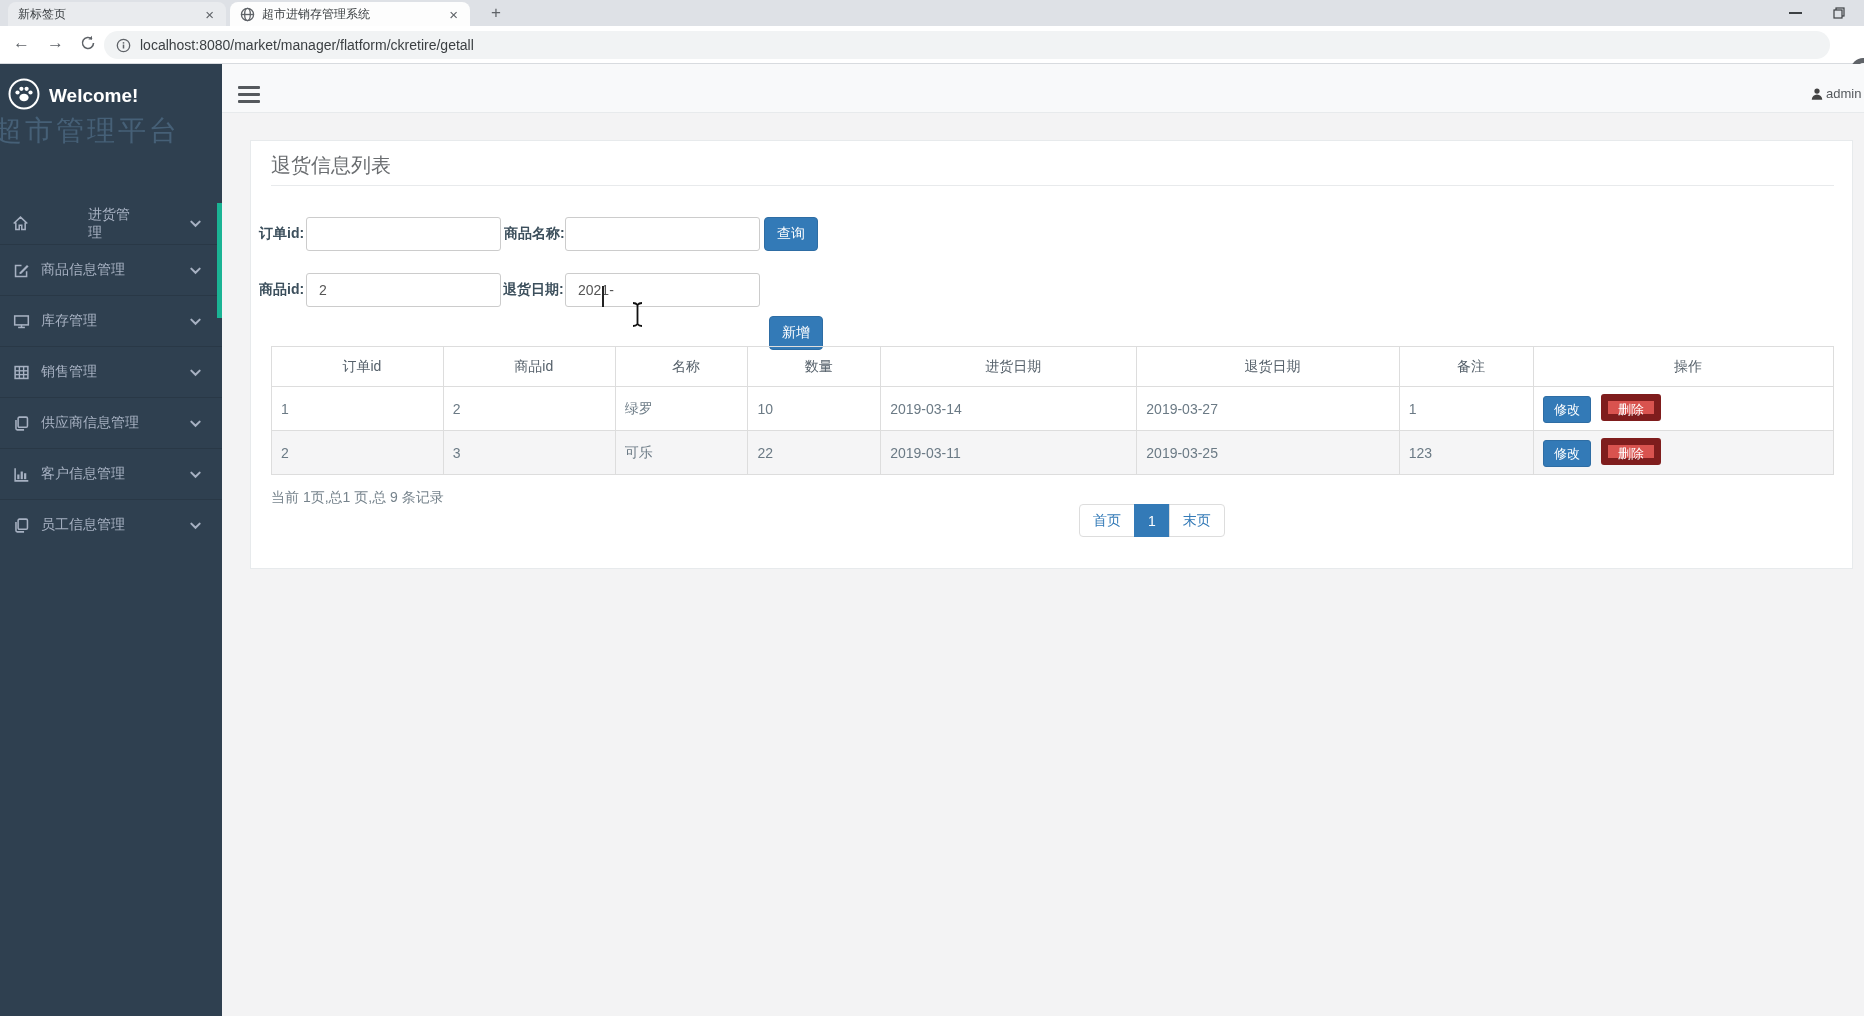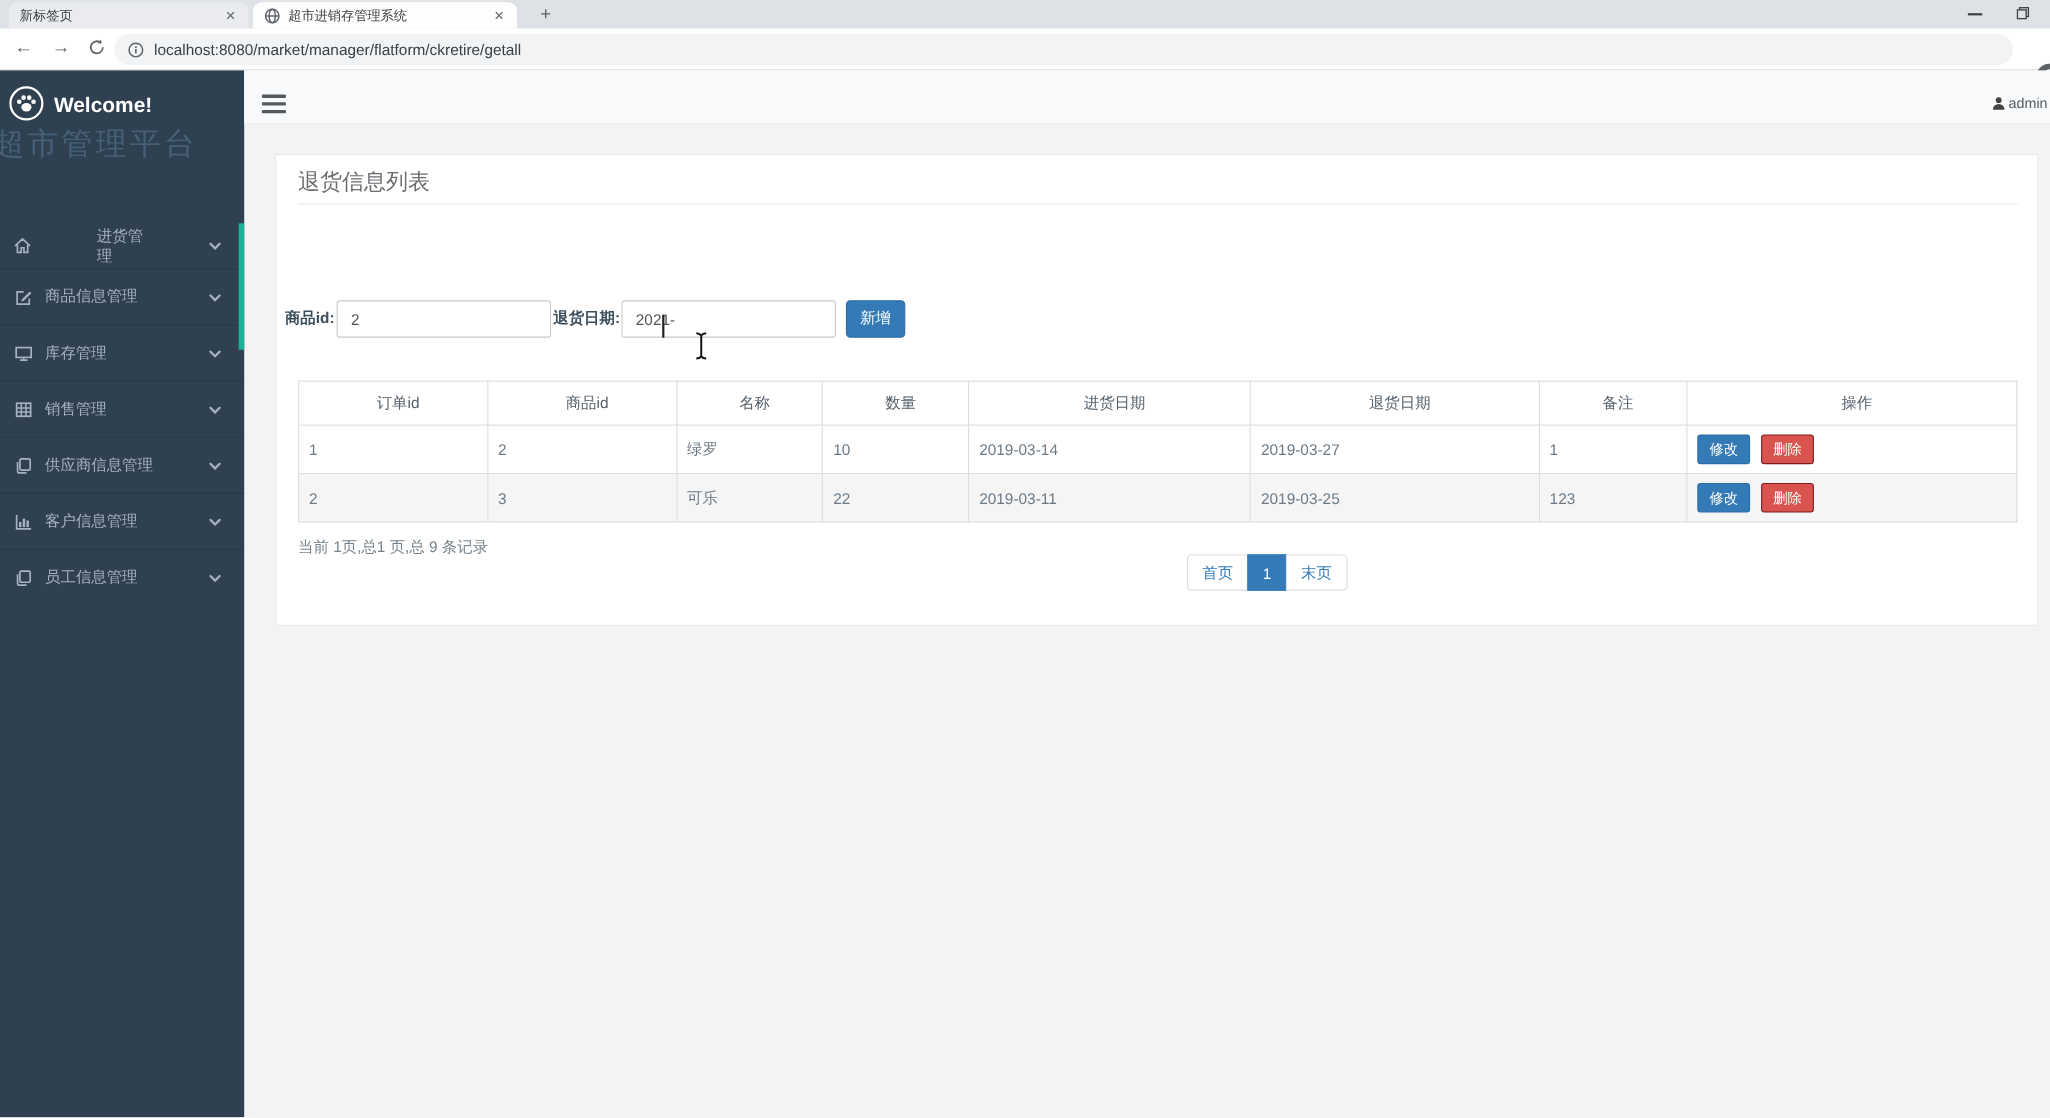--- a/index.html
+++ b/index.html
@@ -60,21 +60,21 @@
   .form-row.r2 { top:132px; }
   .f-label { position:absolute; top:8px; font-size:14px; font-weight:bold; color:#3c4f5c; }
   .f-input { position:absolute; top:0; width:195px; height:34px; border:1px solid #ccc; border-radius:3px; padding:0 12px; font-size:14px; color:#555; font-family:"Liberation Sans", sans-serif; background:#fff; }
   .btn-primary { position:absolute; top:0; height:34px; width:54px; background:#337ab7; border:1px solid #2e6da4; border-radius:4px; color:#fff; font-size:14px; font-family:"Liberation Sans", sans-serif; cursor:pointer; }
 
   .data-table { position:absolute; left:20px; top:205px; width:1563px; border-collapse:collapse; font-size:14px; }
   .data-table th { border:1px solid #ddd; height:40px; text-align:center; padding:0 0 0 9px; color:#55606a; font-weight:normal; }
   .data-table td { border:1px solid #ddd; height:44px; padding:0 0 0 9px; color:#6b7a85; }
   .data-table tr.striped td { background:#f5f5f6; }
   .btn-edit { display:inline-block; height:27px; padding:0 10px; background:#337ab7; border:1px solid #2e6da4; border-radius:3px; color:#fff; font-size:13px; font-family:"Liberation Sans", sans-serif; cursor:pointer; }
-  .btn-del { display:inline-block; height:27px; padding:0 10px; background:#d9534f; border:1px solid #7f1d1d; border-radius:3px; color:#fff; font-size:13px; font-family:"Liberation Sans", sans-serif; margin-left:6px; cursor:pointer; }
+  .btn-del { display:inline-block; height:27px; padding:0 10px; background:#d9534f; border:7px solid #7f1d1d; border-radius:3px; color:#fff; font-size:13px; font-family:"Liberation Sans", sans-serif; margin-left:6px; cursor:pointer; }
 
   .summary { position:absolute; left:20px; top:348px; font-size:14px; color:#76838c; }
   .pagination { position:absolute; left:828px; top:363px; display:flex; }
   .page-btn { height:33px; display:flex; align-items:center; padding:0 13px; border:1px solid #ddd; background:#fff; color:#337ab7; font-size:14px; margin-left:-1px; cursor:pointer; }
   .page-btn.pfirst { border-radius:4px 0 0 4px; margin-left:0; }
   .page-btn.plast { border-radius:0 4px 4px 0; }
   .page-btn.active { background:#337ab7; border-color:#337ab7; color:#fff; }
 
   
   .text-caret { position:absolute; left:602px; top:286px; width:2px; height:21px; background:#222; }
@@ -286,27 +286,34 @@
           </svg>
       </span>
       <span>admin</span>
     </div>
   </div>
 
   <div class="panel">
     <div class="panel-title">退货信息列表</div>
     <div class="panel-hr"></div>
 
+    <div class="form-row r1">
+      <span class="f-label" style="left:8px;">订单id:</span>
+      <input class="f-input" style="left: 55px;" value="">
+      <span class="f-label" style="left:253px;">商品名称:</span>
+      <input class="f-input" style="left: 314px;" value="">
+      <button class="btn-primary" style="left:513px;">查询</button>
+    </div>
 
     <div class="form-row r2">
       <span class="f-label" style="left:8px;">商品id:</span>
       <input class="f-input" style="left: 55px;" value="2">
       <span class="f-label" style="left:252px;">退货日期:</span>
       <input class="f-input" style="left: 314px;" value="2021-">
-      <button class="btn-primary" style="left:518px;">新增</button>
+      <button class="btn-primary" style="left:518px;margin-top:43px;">新增</button>
     </div>
 
     <table class="data-table">
       <colgroup>
         <col style="width:11%">
           <col style="width:11%">
           <col style="width:8.5%">
           <col style="width:8.5%">
         <col style="width:16.4%">
           <col style="width:16.8%">

